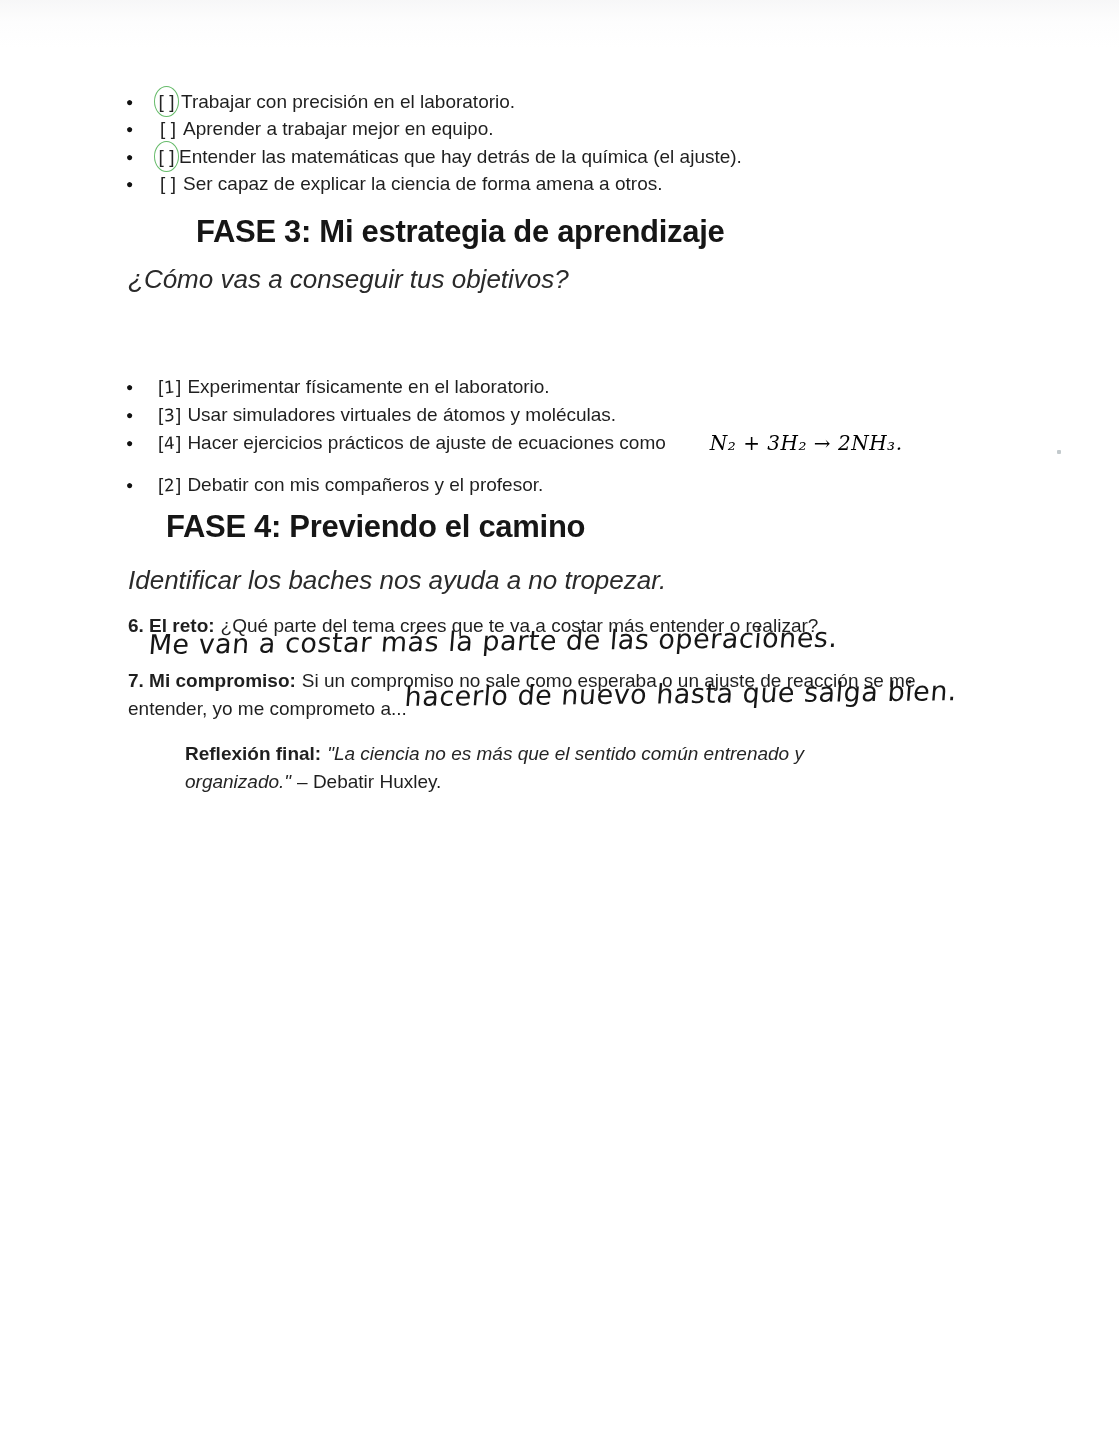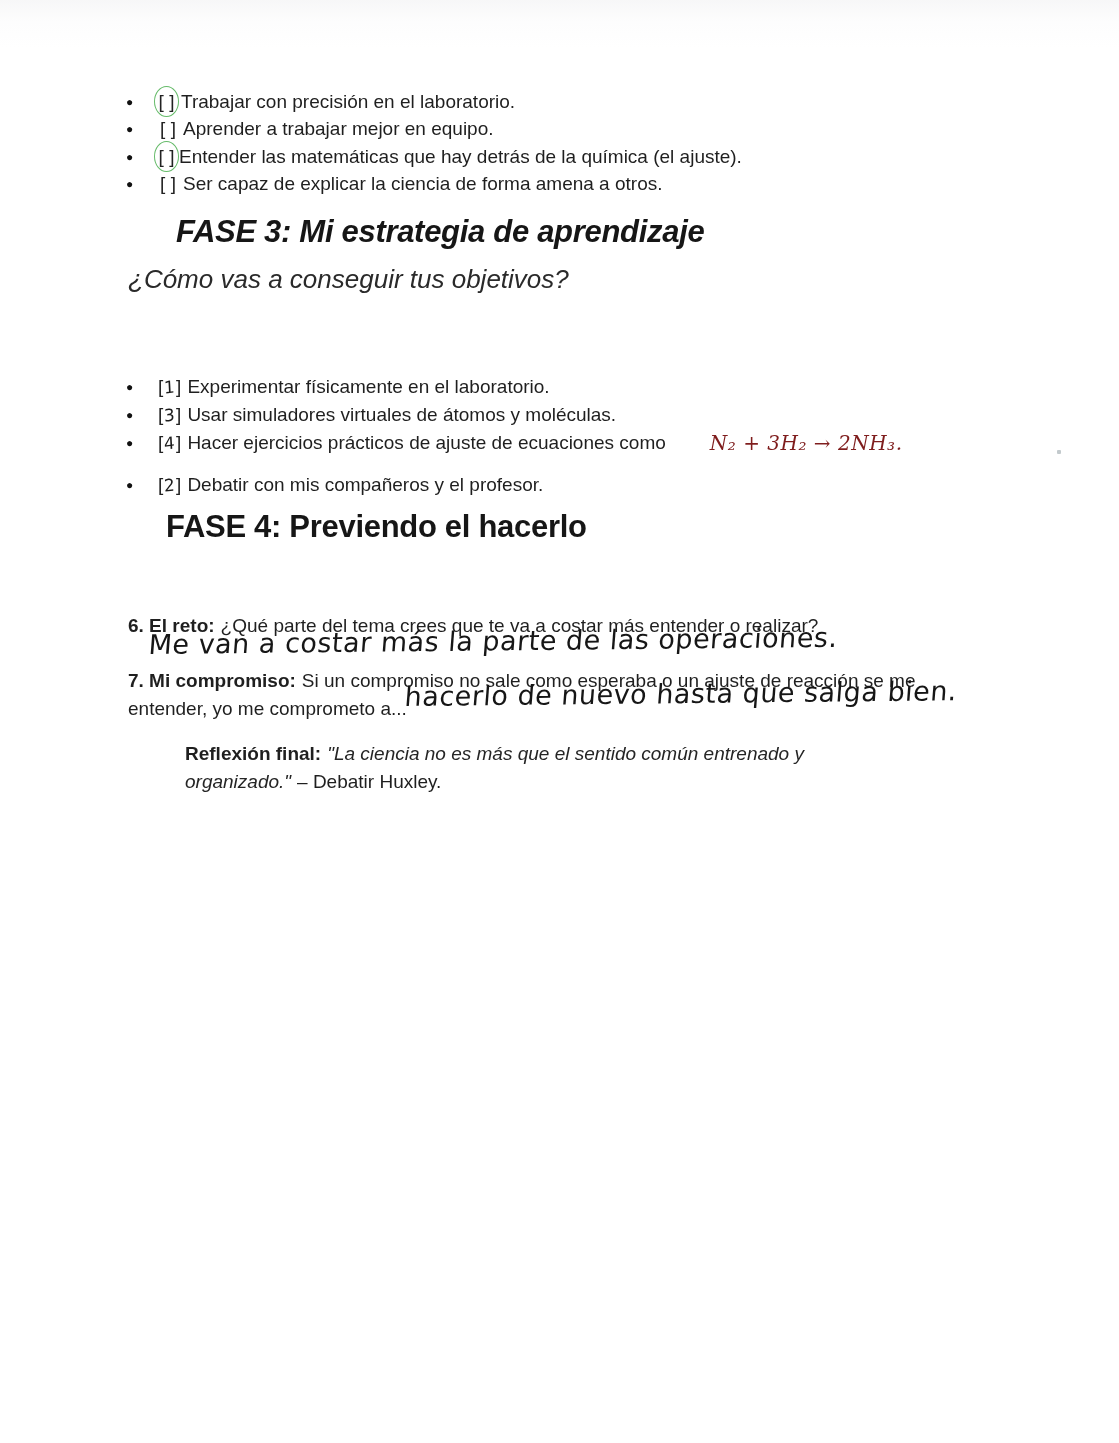--- a/index.html
+++ b/index.html
@@ -30,21 +30,21 @@
   }
   .cb.circled {
     border: 1.6px solid #66bb6a; border-radius: 50%;
     height: 29px; line-height: 29px; width: 23px; min-width: 23px;
     margin: -5px 2px -5px -4px;
   }
   .cb.tight { margin-right: 0px; }
 
   
   .h1 { font-weight: 700; font-size: 31px; color: #161616; letter-spacing: -0.3px; white-space: nowrap; }
-  .fase3 { left: 176px; top: 214px; font-style: italic; }
+  .fase3 { left: 196px; top: 214px; }
   .fase4 { left: 166px; top: 509px; }
 
   .italic-line { font-style: italic; font-size: 26px; color: #2a2a2a; white-space: nowrap; }
   .q-fase3 { left: 128px; top: 264px; }
   .sub-fase4 { left: 128px; top: 565px; }
 
   
   .typed-answer {
     left: 146px; top: 279px;
     font-size: 33px; color: #101010; letter-spacing: -0.4px; white-space: nowrap;
@@ -63,21 +63,21 @@
   .ritem.gap { margin-top: 14px; }
   .rbox { color: #222; margin-right: 6px; }
   .hand-digit {
     display: inline-block;
     font-family: "DejaVu Sans", sans-serif;
     font-size: 17px; transform: rotate(-7deg) skewX(-4deg);
     color: #1b1b1b; margin: 0 1px;
   }
   .equation {
     font-family: "DejaVu Serif", serif; font-style: italic;
-    font-size: 20px; color: #7f1d1d; margin-left: 44px; letter-spacing: 0.5px;
+    font-size: 20px; color: #000000; margin-left: 44px; letter-spacing: 0.5px;
   }
 
   
   .hand {
     font-family: "DejaVu Sans", sans-serif;
     color: #161616; white-space: nowrap;
     transform: rotate(-0.6deg) skewX(-5deg);
     transform-origin: left top;
   }
   .hand6 { left: 150px; top: 629px; font-size: 27px; letter-spacing: 0.5px; }
@@ -147,21 +147,22 @@
     </div>
     <div class="ritem gap">
       <span class="bullet">●</span>
       <span class="rbox"><span>[</span><span class="hand-digit">2</span><span>]</span></span>
       <span>Debatir con mis compañeros y el profesor.</span>
     </div>
   </div>
 
   <div class="abs stray-dot"></div>
 
-  <div class="abs h1 fase4">FASE 4: Previendo el hacerlo</div>
+  <div class="abs h1 fase4">FASE 4: Previendo el camino</div>
+  <div class="abs italic-line sub-fase4">Identificar los baches nos ayuda a no tropezar.</div>
 
   <div class="abs para p6">
     <span class="blabel">6. El reto:</span><span>¿Qué parte del tema crees que te va a costar más entender o realizar?</span>
   </div>
   <div class="abs hand hand6">Me van a costar más la parte de las operaciones.</div>
 
   <div class="abs para p7">
     <div><span class="blabel">7. Mi compromiso:</span><span>Si un compromiso no sale como esperaba o un ajuste de reacción se me</span></div>
     <div>entender, yo me comprometo a...</div>
   </div>

